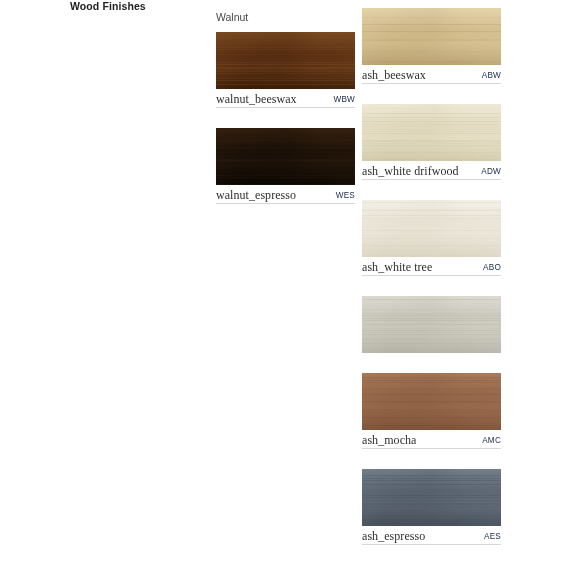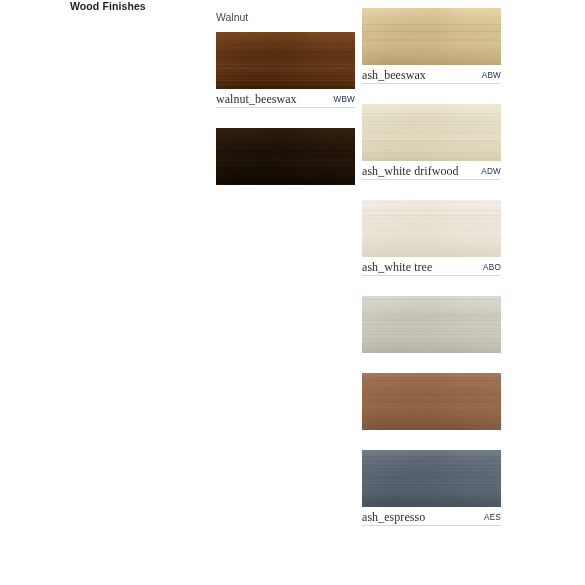--- a/index.html
+++ b/index.html
@@ -125,20 +125,24 @@
             <span class="swatch-name">walnut_beeswax</span>
             <span class="swatch-code">WBW</span>
           </div>
         </div>
         <div class="swatch-cell">
           <div class="swatch" style="background: linear-gradient(rgb(52, 32, 15) 0%, rgb(29, 18, 8) 38%, rgb(29, 18, 8) 62%, rgb(12, 7, 3) 100%);">
             <div class="grain-lines" style="background-image: linear-gradient(transparent 0%, transparent 2.98%, rgba(62, 39, 19, 0.165) 2.98%, rgba(62, 39, 19, 0.165) 4.18%, transparent 4.18%, transparent 5.31%, rgba(62, 39, 19, 0.443) 5.31%, rgba(62, 39, 19, 0.443) 6.55%, transparent 6.55%, transparent 10.02%, rgba(62, 39, 19, 0.216) 10.02%, rgba(62, 39, 19, 0.216) 10.77%, transparent 10.77%, transparent 14.05%, rgba(62, 39, 19, 0.13) 14.05%, rgba(62, 39, 19, 0.13) 15.05%, transparent 15.05%, transparent 16.69%, rgba(62, 39, 19, 0.365) 16.69%, rgba(62, 39, 19, 0.365) 17.27%, transparent 17.27%, transparent 19.5%, rgba(62, 39, 19, 0.21) 19.5%, rgba(62, 39, 19, 0.21) 20.26%, transparent 20.26%, transparent 21.19%, rgba(62, 39, 19, 0.306) 21.19%, rgba(62, 39, 19, 0.306) 22.2%, transparent 22.2%, transparent 23.64%, rgba(62, 39, 19, 0.39) 23.64%, rgba(62, 39, 19, 0.39) 24.45%, transparent 24.45%, transparent 26.68%, rgba(62, 39, 19, 0.196) 26.68%, rgba(62, 39, 19, 0.196) 27.21%, transparent 27.21%, transparent 28.99%, rgba(62, 39, 19, 0.365) 28.99%, rgba(62, 39, 19, 0.365) 29.54%, transparent 29.54%, transparent 30.73%, rgba(62, 39, 19, 0.18) 30.73%, rgba(62, 39, 19, 0.18) 31.97%, transparent 31.97%, transparent 33.49%, rgba(62, 39, 19, 0.282) 33.49%, rgba(62, 39, 19, 0.282) 34.67%, transparent 34.67%, transparent 35.95%, rgba(62, 39, 19, 0.41) 35.95%, rgba(62, 39, 19, 0.41) 36.7%, transparent 36.7%, transparent 38.22%, rgba(62, 39, 19, 0.3) 38.22%, rgba(62, 39, 19, 0.3) 39.43%, transparent 39.43%, transparent 42.79%, rgba(62, 39, 19, 0.137) 42.79%, rgba(62, 39, 19, 0.137) 43.93%, transparent 43.93%, transparent 46.59%, rgba(62, 39, 19, 0.114) 46.59%, rgba(62, 39, 19, 0.114) 47.52%, transparent 47.52%, transparent 50.63%, rgba(62, 39, 19, 0.41) 50.63%, rgba(62, 39, 19, 0.41) 51.56%, transparent 51.56%, transparent 54.76%, rgba(62, 39, 19, 0.32) 54.76%, rgba(62, 39, 19, 0.32) 55.39%, transparent 55.39%, transparent 56.79%, rgba(62, 39, 19, 0.48) 56.79%, rgba(62, 39, 19, 0.48) 57.2%, transparent 57.2%, transparent 58.59%, rgba(62, 39, 19, 0.173) 58.59%, rgba(62, 39, 19, 0.173) 59.23%, transparent 59.23%, transparent 60.9%, rgba(62, 39, 19, 0.494) 60.9%, rgba(62, 39, 19, 0.494) 61.69%, transparent 61.69%, transparent 65.01%, rgba(62, 39, 19, 0.275) 65.01%, rgba(62, 39, 19, 0.275) 66.24%, transparent 66.24%, transparent 68.46%, rgba(62, 39, 19, 0.153) 68.46%, rgba(62, 39, 19, 0.153) 69%, transparent 69%, transparent 71.06%, rgba(62, 39, 19, 0.318) 71.06%, rgba(62, 39, 19, 0.318) 71.97%, transparent 71.97%, transparent 73.27%, rgba(62, 39, 19, 0.506) 73.27%, rgba(62, 39, 19, 0.506) 74.17%, transparent 74.17%, transparent 75.21%, rgba(62, 39, 19, 0.46) 75.21%, rgba(62, 39, 19, 0.46) 76.1%, transparent 76.1%, transparent 78.47%, rgba(62, 39, 19, 0.36) 78.47%, rgba(62, 39, 19, 0.36) 79.72%, transparent 79.72%, transparent 80.89%, rgba(62, 39, 19, 0.396) 80.89%, rgba(62, 39, 19, 0.396) 81.44%, transparent 81.44%, transparent 82.56%, rgba(62, 39, 19, 0.306) 82.56%, rgba(62, 39, 19, 0.306) 83.54%, transparent 83.54%, transparent 86.83%, rgba(62, 39, 19, 0.28) 86.83%, rgba(62, 39, 19, 0.28) 87.94%, transparent 87.94%, transparent 88.93%, rgba(62, 39, 19, 0.498) 88.93%, rgba(62, 39, 19, 0.498) 89.34%, transparent 89.34%, transparent 92.43%, rgba(62, 39, 19, 0.26) 92.43%, rgba(62, 39, 19, 0.26) 93.49%, transparent 93.49%, transparent 96.35%, rgba(62, 39, 19, 0.19) 96.35%, rgba(62, 39, 19, 0.19) 97.08%, transparent 97.08%, transparent 98.48%, rgba(62, 39, 19, 0.482) 98.48%, rgba(62, 39, 19, 0.482) 99.18%, transparent 99.18%, transparent 101.58%, rgba(62, 39, 19, 0.424) 101.58%, rgba(62, 39, 19, 0.424) 102.02%);"></div>
             <div class="grain-soft" style="background-image: linear-gradient(100deg, rgba(52, 32, 15, 0.55) 0%, transparent 22%, rgba(12, 7, 3, 0.4) 48%, transparent 70%, rgba(52, 32, 15, 0.45) 100%);"></div>
             <div class="grain-blotch" style="background-image: radial-gradient(70% 120% at 30% 40%, rgba(12, 7, 3, 0.45) 0%, transparent 60%), radial-gradient(90% 60% at 78% 72%, rgba(52, 32, 15, 0.4) 0%, transparent 65%);"></div>
           </div>
+          <div class="label-row">
+            <span class="swatch-name">walnut_espresso</span>
+            <span class="swatch-code">WES</span>
+          </div>
         </div>
       </div>
   </div>
 
   <div class="column col-ash">
     <div class="column-body">
         <div class="swatch-cell">
           <div class="swatch" style="background: linear-gradient(rgb(229, 212, 171) 0%, rgb(210, 188, 140) 38%, rgb(210, 188, 140) 62%, rgb(184, 160, 113) 100%);">
             <div class="grain-lines" style="background-image: linear-gradient(transparent 0%, transparent 1.23%, rgba(169, 143, 95, 0.43) 1.23%, rgba(169, 143, 95, 0.43) 2.33%, transparent 2.33%, transparent 3.38%, rgba(169, 143, 95, 0.145) 3.38%, rgba(169, 143, 95, 0.145) 3.95%, transparent 3.95%, transparent 6.85%, rgba(169, 143, 95, 0.333) 6.85%, rgba(169, 143, 95, 0.333) 7.4%, transparent 7.4%, transparent 10.05%, rgba(169, 143, 95, 0.286) 10.05%, rgba(169, 143, 95, 0.286) 10.59%, transparent 10.59%, transparent 11.97%, rgba(169, 143, 95, 0.19) 11.97%, rgba(169, 143, 95, 0.19) 12.87%, transparent 12.87%, transparent 15.65%, rgba(169, 143, 95, 0.224) 15.65%, rgba(169, 143, 95, 0.224) 16.75%, transparent 16.75%, transparent 19.47%, rgba(169, 143, 95, 0.133) 19.47%, rgba(169, 143, 95, 0.133) 20.11%, transparent 20.11%, transparent 22.41%, rgba(169, 143, 95, 0.106) 22.41%, rgba(169, 143, 95, 0.106) 23.17%, transparent 23.17%, transparent 25.77%, rgba(169, 143, 95, 0.325) 25.77%, rgba(169, 143, 95, 0.325) 26.73%, transparent 26.73%, transparent 28.82%, rgba(169, 143, 95, 0.533) 28.82%, rgba(169, 143, 95, 0.533) 29.53%, transparent 29.53%, transparent 31.4%, rgba(169, 143, 95, 0.467) 31.4%, rgba(169, 143, 95, 0.467) 31.78%, transparent 31.78%, transparent 34.79%, rgba(169, 143, 95, 0.31) 34.79%, rgba(169, 143, 95, 0.31) 35.15%, transparent 35.15%, transparent 36.54%, rgba(169, 143, 95, 0.25) 36.54%, rgba(169, 143, 95, 0.25) 37.54%, transparent 37.54%, transparent 40.86%, rgba(169, 143, 95, 0.48) 40.86%, rgba(169, 143, 95, 0.48) 41.76%, transparent 41.76%, transparent 43.82%, rgba(169, 143, 95, 0.282) 43.82%, rgba(169, 143, 95, 0.282) 44.22%, transparent 44.22%, transparent 45.53%, rgba(169, 143, 95, 0.294) 45.53%, rgba(169, 143, 95, 0.294) 46.35%, transparent 46.35%, transparent 48.47%, rgba(169, 143, 95, 0.26) 48.47%, rgba(169, 143, 95, 0.26) 49.17%, transparent 49.17%, transparent 52.19%, rgba(169, 143, 95, 0.357) 52.19%, rgba(169, 143, 95, 0.357) 52.63%, transparent 52.63%, transparent 55.08%, rgba(169, 143, 95, 0.33) 55.08%, rgba(169, 143, 95, 0.33) 55.47%, transparent 55.47%, transparent 57%, rgba(169, 143, 95, 0.365) 57%, rgba(169, 143, 95, 0.365) 57.94%, transparent 57.94%, transparent 59.26%, rgba(169, 143, 95, 0.2) 59.26%, rgba(169, 143, 95, 0.2) 59.93%, transparent 59.93%, transparent 62.84%, rgba(169, 143, 95, 0.467) 62.84%, rgba(169, 143, 95, 0.467) 63.68%, transparent 63.68%, transparent 65.85%, rgba(169, 143, 95, 0.463) 65.85%, rgba(169, 143, 95, 0.463) 66.79%, transparent 66.79%, transparent 69.61%, rgba(169, 143, 95, 0.37) 69.61%, rgba(169, 143, 95, 0.37) 70.04%, transparent 70.04%, transparent 73.34%, rgba(169, 143, 95, 0.373) 73.34%, rgba(169, 143, 95, 0.373) 73.95%, transparent 73.95%, transparent 76.07%, rgba(169, 143, 95, 0.21) 76.07%, rgba(169, 143, 95, 0.21) 76.98%, transparent 76.98%, transparent 79.94%, rgba(169, 143, 95, 0.53) 79.94%, rgba(169, 143, 95, 0.53) 80.8%, transparent 80.8%, transparent 82.49%, rgba(169, 143, 95, 0.153) 82.49%, rgba(169, 143, 95, 0.153) 83.28%, transparent 83.28%, transparent 85.29%, rgba(169, 143, 95, 0.18) 85.29%, rgba(169, 143, 95, 0.18) 86.39%, transparent 86.39%, transparent 88.79%, rgba(169, 143, 95, 0.34) 88.79%, rgba(169, 143, 95, 0.34) 89.15%, transparent 89.15%, transparent 90.48%, rgba(169, 143, 95, 0.376) 90.48%, rgba(169, 143, 95, 0.376) 91.22%, transparent 91.22%, transparent 93.71%, rgba(169, 143, 95, 0.475) 93.71%, rgba(169, 143, 95, 0.475) 94.53%, transparent 94.53%, transparent 96.31%, rgba(169, 143, 95, 0.37) 96.31%, rgba(169, 143, 95, 0.37) 97.28%, transparent 97.28%, transparent 100.14%, rgba(169, 143, 95, 0.25) 100.14%, rgba(169, 143, 95, 0.25) 100.81%);"></div>
             <div class="grain-soft" style="background-image: linear-gradient(100deg, rgba(229, 212, 171, 0.55) 0%, transparent 22%, rgba(184, 160, 113, 0.4) 48%, transparent 70%, rgba(229, 212, 171, 0.45) 100%);"></div>
@@ -177,20 +181,24 @@
             <div class="grain-soft" style="background-image: linear-gradient(100deg, rgba(220, 218, 208, 0.55) 0%, transparent 22%, rgba(181, 179, 166, 0.4) 48%, transparent 70%, rgba(220, 218, 208, 0.45) 100%);"></div>
             <div class="grain-blotch" style="background-image: radial-gradient(70% 120% at 30% 40%, rgba(181, 179, 166, 0.45) 0%, transparent 60%), radial-gradient(90% 60% at 78% 72%, rgba(220, 218, 208, 0.4) 0%, transparent 65%);"></div>
           </div>
         </div>
         <div class="swatch-cell">
           <div class="swatch" style="background: linear-gradient(rgb(168, 122, 91) 0%, rgb(149, 103, 74) 38%, rgb(149, 103, 74) 62%, rgb(124, 82, 56) 100%);">
             <div class="grain-lines" style="background-image: linear-gradient(transparent 0%, transparent 2.89%, rgba(109, 70, 46, 0.114) 2.89%, rgba(109, 70, 46, 0.114) 4.07%, transparent 4.07%, transparent 7.17%, rgba(109, 70, 46, 0.36) 7.17%, rgba(109, 70, 46, 0.36) 8.01%, transparent 8.01%, transparent 9.59%, rgba(109, 70, 46, 0.133) 9.59%, rgba(109, 70, 46, 0.133) 10.81%, transparent 10.81%, transparent 12.8%, rgba(109, 70, 46, 0.514) 12.8%, rgba(109, 70, 46, 0.514) 13.7%, transparent 13.7%, transparent 16.53%, rgba(109, 70, 46, 0.345) 16.53%, rgba(109, 70, 46, 0.345) 17.69%, transparent 17.69%, transparent 20.27%, rgba(109, 70, 46, 0.267) 20.27%, rgba(109, 70, 46, 0.267) 20.84%, transparent 20.84%, transparent 23.16%, rgba(109, 70, 46, 0.46) 23.16%, rgba(109, 70, 46, 0.46) 23.56%, transparent 23.56%, transparent 26.7%, rgba(109, 70, 46, 0.21) 26.7%, rgba(109, 70, 46, 0.21) 27.72%, transparent 27.72%, transparent 28.64%, rgba(109, 70, 46, 0.165) 28.64%, rgba(109, 70, 46, 0.165) 29.66%, transparent 29.66%, transparent 31.61%, rgba(109, 70, 46, 0.506) 31.61%, rgba(109, 70, 46, 0.506) 32.38%, transparent 32.38%, transparent 34.48%, rgba(109, 70, 46, 0.518) 34.48%, rgba(109, 70, 46, 0.518) 35.12%, transparent 35.12%, transparent 37.59%, rgba(109, 70, 46, 0.392) 37.59%, rgba(109, 70, 46, 0.392) 38.59%, transparent 38.59%, transparent 40.12%, rgba(109, 70, 46, 0.318) 40.12%, rgba(109, 70, 46, 0.318) 40.56%, transparent 40.56%, transparent 43.53%, rgba(109, 70, 46, 0.48) 43.53%, rgba(109, 70, 46, 0.48) 44.66%, transparent 44.66%, transparent 47.32%, rgba(109, 70, 46, 0.16) 47.32%, rgba(109, 70, 46, 0.16) 48.06%, transparent 48.06%, transparent 49.76%, rgba(109, 70, 46, 0.455) 49.76%, rgba(109, 70, 46, 0.455) 50.31%, transparent 50.31%, transparent 51.47%, rgba(109, 70, 46, 0.2) 51.47%, rgba(109, 70, 46, 0.2) 52.41%, transparent 52.41%, transparent 54.55%, rgba(109, 70, 46, 0.482) 54.55%, rgba(109, 70, 46, 0.482) 55.01%, transparent 55.01%, transparent 58.13%, rgba(109, 70, 46, 0.137) 58.13%, rgba(109, 70, 46, 0.137) 58.55%, transparent 58.55%, transparent 61.11%, rgba(109, 70, 46, 0.255) 61.11%, rgba(109, 70, 46, 0.255) 62.28%, transparent 62.28%, transparent 63.85%, rgba(109, 70, 46, 0.12) 63.85%, rgba(109, 70, 46, 0.12) 64.24%, transparent 64.24%, transparent 65.47%, rgba(109, 70, 46, 0.373) 65.47%, rgba(109, 70, 46, 0.373) 66.63%, transparent 66.63%, transparent 69.24%, rgba(109, 70, 46, 0.298) 69.24%, rgba(109, 70, 46, 0.298) 70.4%, transparent 70.4%, transparent 72%, rgba(109, 70, 46, 0.533) 72%, rgba(109, 70, 46, 0.533) 72.75%, transparent 72.75%, transparent 74.64%, rgba(109, 70, 46, 0.373) 74.64%, rgba(109, 70, 46, 0.373) 75.85%, transparent 75.85%, transparent 77.8%, rgba(109, 70, 46, 0.443) 77.8%, rgba(109, 70, 46, 0.443) 78.93%, transparent 78.93%, transparent 81.81%, rgba(109, 70, 46, 0.49) 81.81%, rgba(109, 70, 46, 0.49) 82.67%, transparent 82.67%, transparent 85.81%, rgba(109, 70, 46, 0.247) 85.81%, rgba(109, 70, 46, 0.247) 86.61%, transparent 86.61%, transparent 87.85%, rgba(109, 70, 46, 0.357) 87.85%, rgba(109, 70, 46, 0.357) 88.25%, transparent 88.25%, transparent 91.7%, rgba(109, 70, 46, 0.55) 91.7%, rgba(109, 70, 46, 0.55) 92.65%, transparent 92.65%, transparent 95.7%, rgba(109, 70, 46, 0.118) 95.7%, rgba(109, 70, 46, 0.118) 96.73%, transparent 96.73%, transparent 97.86%, rgba(109, 70, 46, 0.145) 97.86%, rgba(109, 70, 46, 0.145) 98.86%, transparent 98.86%, transparent 100.23%, rgba(109, 70, 46, 0.373) 100.23%, rgba(109, 70, 46, 0.373) 100.58%);"></div>
             <div class="grain-soft" style="background-image: linear-gradient(100deg, rgba(168, 122, 91, 0.55) 0%, transparent 22%, rgba(124, 82, 56, 0.4) 48%, transparent 70%, rgba(168, 122, 91, 0.45) 100%);"></div>
             <div class="grain-blotch" style="background-image: radial-gradient(70% 120% at 30% 40%, rgba(124, 82, 56, 0.45) 0%, transparent 60%), radial-gradient(90% 60% at 78% 72%, rgba(168, 122, 91, 0.4) 0%, transparent 65%);"></div>
           </div>
+          <div class="label-row">
+            <span class="swatch-name">ash_mocha</span>
+            <span class="swatch-code">AMC</span>
+          </div>
         </div>
         <div class="swatch-cell">
           <div class="swatch" style="background: linear-gradient(rgb(115, 126, 139) 0%, rgb(92, 102, 114) 38%, rgb(92, 102, 114) 62%, rgb(70, 79, 90) 100%);">
             <div class="grain-lines" style="background-image: linear-gradient(transparent 0%, transparent 2.66%, rgba(60, 68, 78, 0.145) 2.66%, rgba(60, 68, 78, 0.145) 3.86%, transparent 3.86%, transparent 6.17%, rgba(60, 68, 78, 0.19) 6.17%, rgba(60, 68, 78, 0.19) 7.08%, transparent 7.08%, transparent 10.27%, rgba(60, 68, 78, 0.42) 10.27%, rgba(60, 68, 78, 0.42) 11.44%, transparent 11.44%, transparent 12.61%, rgba(60, 68, 78, 0.12) 12.61%, rgba(60, 68, 78, 0.12) 13.16%, transparent 13.16%, transparent 15.69%, rgba(60, 68, 78, 0.39) 15.69%, rgba(60, 68, 78, 0.39) 16.92%, transparent 16.92%, transparent 20.1%, rgba(60, 68, 78, 0.5) 20.1%, rgba(60, 68, 78, 0.5) 20.99%, transparent 20.99%, transparent 22.55%, rgba(60, 68, 78, 0.2) 22.55%, rgba(60, 68, 78, 0.2) 23.34%, transparent 23.34%, transparent 24.74%, rgba(60, 68, 78, 0.125) 24.74%, rgba(60, 68, 78, 0.125) 25.16%, transparent 25.16%, transparent 26.31%, rgba(60, 68, 78, 0.463) 26.31%, rgba(60, 68, 78, 0.463) 27.35%, transparent 27.35%, transparent 29.26%, rgba(60, 68, 78, 0.498) 29.26%, rgba(60, 68, 78, 0.498) 30.49%, transparent 30.49%, transparent 32.66%, rgba(60, 68, 78, 0.42) 32.66%, rgba(60, 68, 78, 0.42) 33.13%, transparent 33.13%, transparent 36.11%, rgba(60, 68, 78, 0.416) 36.11%, rgba(60, 68, 78, 0.416) 37.06%, transparent 37.06%, transparent 39.91%, rgba(60, 68, 78, 0.22) 39.91%, rgba(60, 68, 78, 0.22) 41.12%, transparent 41.12%, transparent 43.99%, rgba(60, 68, 78, 0.475) 43.99%, rgba(60, 68, 78, 0.475) 44.73%, transparent 44.73%, transparent 46.24%, rgba(60, 68, 78, 0.467) 46.24%, rgba(60, 68, 78, 0.467) 47.07%, transparent 47.07%, transparent 49.51%, rgba(60, 68, 78, 0.384) 49.51%, rgba(60, 68, 78, 0.384) 50.45%, transparent 50.45%, transparent 52.02%, rgba(60, 68, 78, 0.41) 52.02%, rgba(60, 68, 78, 0.41) 52.57%, transparent 52.57%, transparent 55.14%, rgba(60, 68, 78, 0.29) 55.14%, rgba(60, 68, 78, 0.29) 56.06%, transparent 56.06%, transparent 57.39%, rgba(60, 68, 78, 0.204) 57.39%, rgba(60, 68, 78, 0.204) 58.04%, transparent 58.04%, transparent 59.56%, rgba(60, 68, 78, 0.337) 59.56%, rgba(60, 68, 78, 0.337) 60.56%, transparent 60.56%, transparent 62.2%, rgba(60, 68, 78, 0.44) 62.2%, rgba(60, 68, 78, 0.44) 62.75%, transparent 62.75%, transparent 65.51%, rgba(60, 68, 78, 0.235) 65.51%, rgba(60, 68, 78, 0.235) 66.07%, transparent 66.07%, transparent 69.44%, rgba(60, 68, 78, 0.37) 69.44%, rgba(60, 68, 78, 0.37) 69.98%, transparent 69.98%, transparent 71.93%, rgba(60, 68, 78, 0.125) 71.93%, rgba(60, 68, 78, 0.125) 72.75%, transparent 72.75%, transparent 74.94%, rgba(60, 68, 78, 0.145) 74.94%, rgba(60, 68, 78, 0.145) 75.85%, transparent 75.85%, transparent 78.41%, rgba(60, 68, 78, 0.165) 78.41%, rgba(60, 68, 78, 0.165) 79.59%, transparent 79.59%, transparent 81.15%, rgba(60, 68, 78, 0.37) 81.15%, rgba(60, 68, 78, 0.37) 82.24%, transparent 82.24%, transparent 85.09%, rgba(60, 68, 78, 0.498) 85.09%, rgba(60, 68, 78, 0.498) 86.11%, transparent 86.11%, transparent 88.46%, rgba(60, 68, 78, 0.286) 88.46%, rgba(60, 68, 78, 0.286) 88.91%, transparent 88.91%, transparent 90.02%, rgba(60, 68, 78, 0.376) 90.02%, rgba(60, 68, 78, 0.376) 90.68%, transparent 90.68%, transparent 93.5%, rgba(60, 68, 78, 0.5) 93.5%, rgba(60, 68, 78, 0.5) 94.61%, transparent 94.61%, transparent 97.99%, rgba(60, 68, 78, 0.404) 97.99%, rgba(60, 68, 78, 0.404) 98.37%, transparent 98.37%, transparent 99.63%, rgba(60, 68, 78, 0.263) 99.63%, rgba(60, 68, 78, 0.263) 100.28%);"></div>
             <div class="grain-soft" style="background-image: linear-gradient(100deg, rgba(115, 126, 139, 0.55) 0%, transparent 22%, rgba(70, 79, 90, 0.4) 48%, transparent 70%, rgba(115, 126, 139, 0.45) 100%);"></div>
             <div class="grain-blotch" style="background-image: radial-gradient(70% 120% at 30% 40%, rgba(70, 79, 90, 0.45) 0%, transparent 60%), radial-gradient(90% 60% at 78% 72%, rgba(115, 126, 139, 0.4) 0%, transparent 65%);"></div>
           </div>
           <div class="label-row">
             <span class="swatch-name">ash_espresso</span>
             <span class="swatch-code">AES</span>

